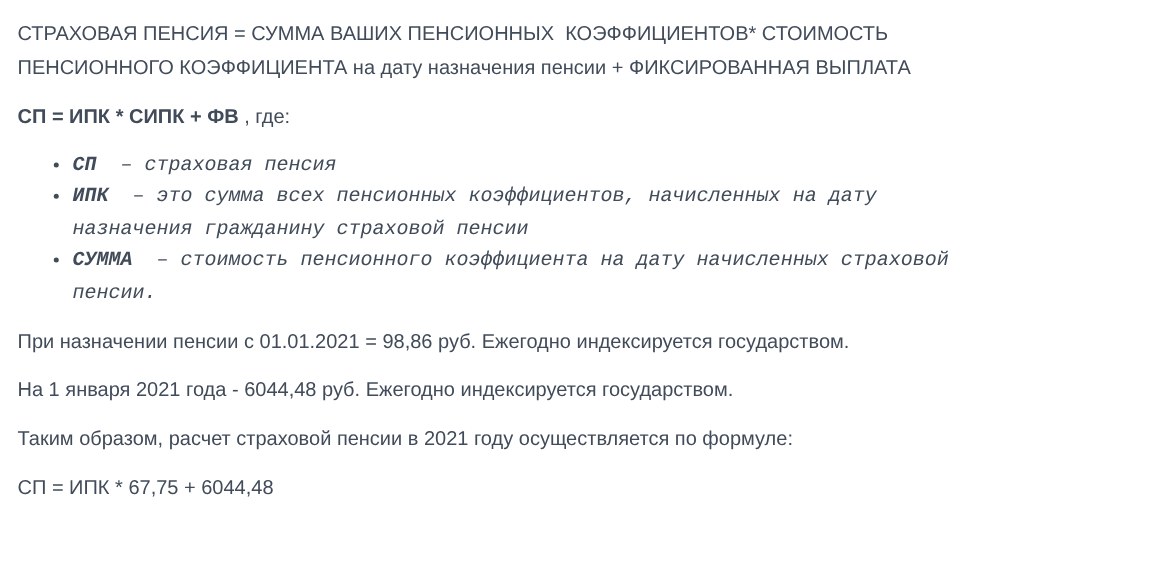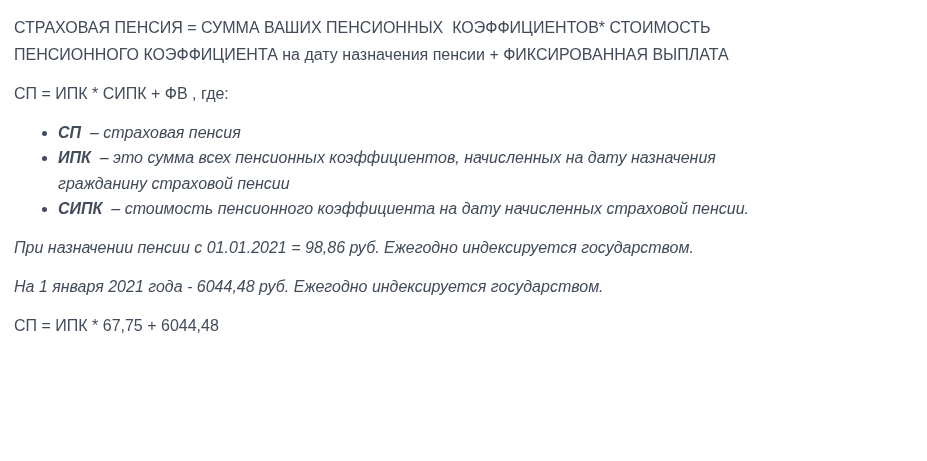--- a/index.html
+++ b/index.html
@@ -14,26 +14,27 @@
     padding: 14px 14px 0 14px;
     overflow: hidden;
     background: #ffffff;
   }
   .para {
     margin: 0 0 12px 0;
     font-size: 16px;
     line-height: 1.7;
     white-space: pre-wrap;
   }
-  .para.italic { font-style: italic; }
-  .bold { font-weight: normal; }
+  .para.italic { }
+  .bold { font-weight: bold; }
   ul.list {
     margin: 0 0 12px 0;
     padding: 0 0 0 44px;
     list-style: disc;
+    font-family: Liberation Mono, monospace;
   }
   ul.list li {
     font-size: 16px;
     line-height: 1.6;
     font-style: italic;
     white-space: pre-wrap;
     margin: 0;
   }
   ul.list li .term {
     font-weight: bold;
@@ -46,24 +47,25 @@
 <div class="page">
 
   <p class="para">СТРАХОВАЯ ПЕНСИЯ = СУММА ВАШИХ ПЕНСИОННЫХ  КОЭФФИЦИЕНТОВ* СТОИМОСТЬ ПЕНСИОННОГО КОЭФФИЦИЕНТА на дату назначения пенсии + ФИКСИРОВАННАЯ ВЫПЛАТА</p>
 
 
   <p class="para"><span class="bold">СП = ИПК * СИПК + ФВ</span><span> , где:</span></p>
 
   <ul class="list">
     <li><span class="term">СП</span><span>  – страховая пенсия</span></li>
     <li><span class="term">ИПК</span><span>  – это сумма всех пенсионных коэффициентов, начисленных на дату назначения гражданину страховой пенсии</span></li>
-    <li><span class="term">СИПК</span><span>  – стоимость пенсионного коэффициента на дату начисленных страховой пенсии.</span></li>
+    <li><span class="term">СУММА</span><span>  – стоимость пенсионного коэффициента на дату начисленных страховой пенсии.</span></li>
   </ul>
 
   <p class="para italic">При назначении пенсии с 01.01.2021 = 98,86 руб. Ежегодно индексируется государством.</p>
 
 
   <p class="para italic">На 1 января 2021 года - 6044,48 руб. Ежегодно индексируется государством.</p>
 
+  <p class="para">Таким образом, расчет страховой пенсии в 2021 году осуществляется по формуле:</p>
 
   <p class="para">СП = ИПК * 67,75 + 6044,48</p>
 
 </div>
 
 </body></html>

